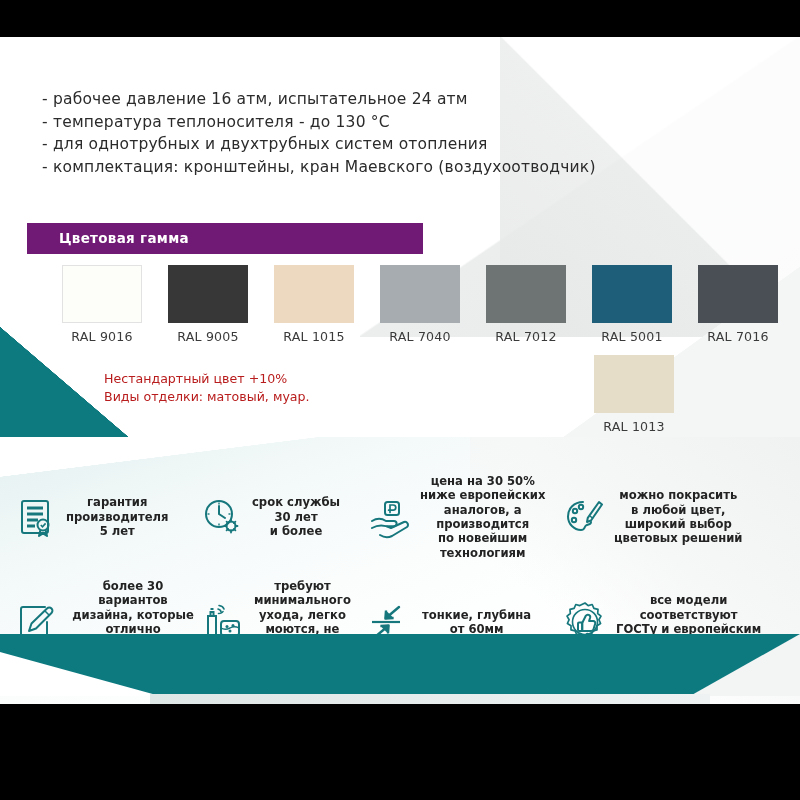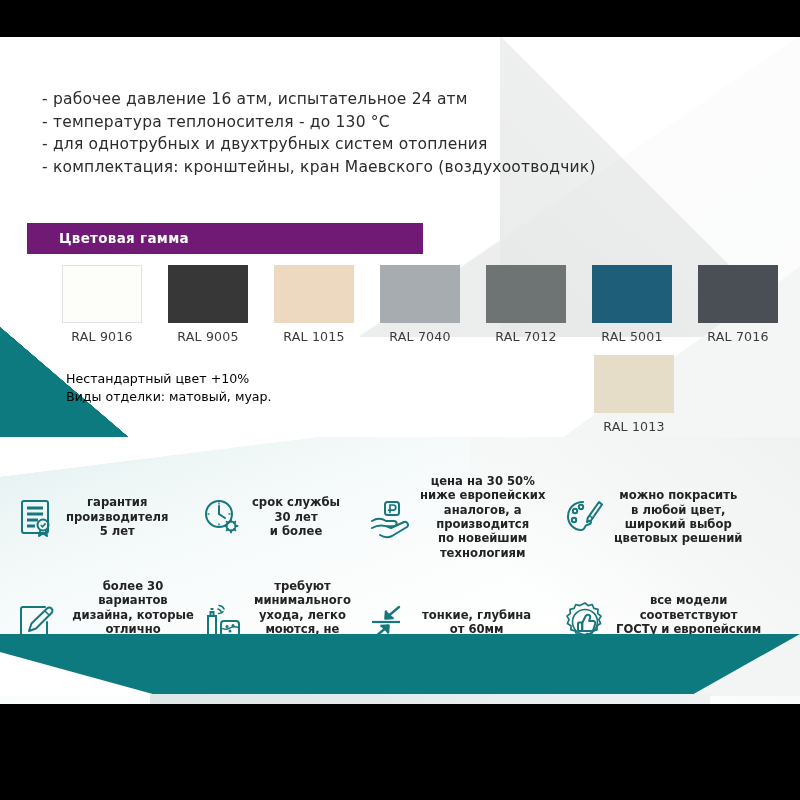--- a/index.html
+++ b/index.html
@@ -54,21 +54,21 @@
   .sw-row.r1{left:62px;top:228px;gap:26px;}
   .sw-row.r2{left:594px;top:318px;gap:10px;}
   .sw{width:80px;}
   .sw .chip{width:80px;height:58px;box-shadow:0 0 0 0 transparent;}
   .sw .chip.bordered{box-shadow:inset 0 0 0 1px #e2e2e2;}
   .sw .lbl{margin-top:6px;font-size:12.6px;color:#3a3a3a;text-align:center;white-space:nowrap;
     letter-spacing:.2px;}
 
   
   .notes{position:absolute;left:66px;top:333px;}
-  .notes div{font-size:12.6px;color:#000000;line-height:18px;white-space:nowrap;}
+  .notes div{font-size:12.6px;color:#b91c1c;line-height:18px;white-space:nowrap;margin-left:38px;}
 
   
   .features{position:absolute;left:14px;top:425px;width:780px;}
   .frow{display:flex;}
   .fitem{display:flex;align-items:center;gap:8px;}
   .fitem .ico{flex:0 0 auto;display:flex;align-items:center;justify-content:center;}
   .fitem .txt{font-size:11.6px;color:#232323;line-height:14.4px;text-align:center;font-weight:600;}
   .w1{width:186px;}.w2{width:166px;}.w3{width:196px;}.w4{width:232px;}
   .frow.row1{height:110px;align-items:center;}
   .frow.row2{height:100px;align-items:center;}

